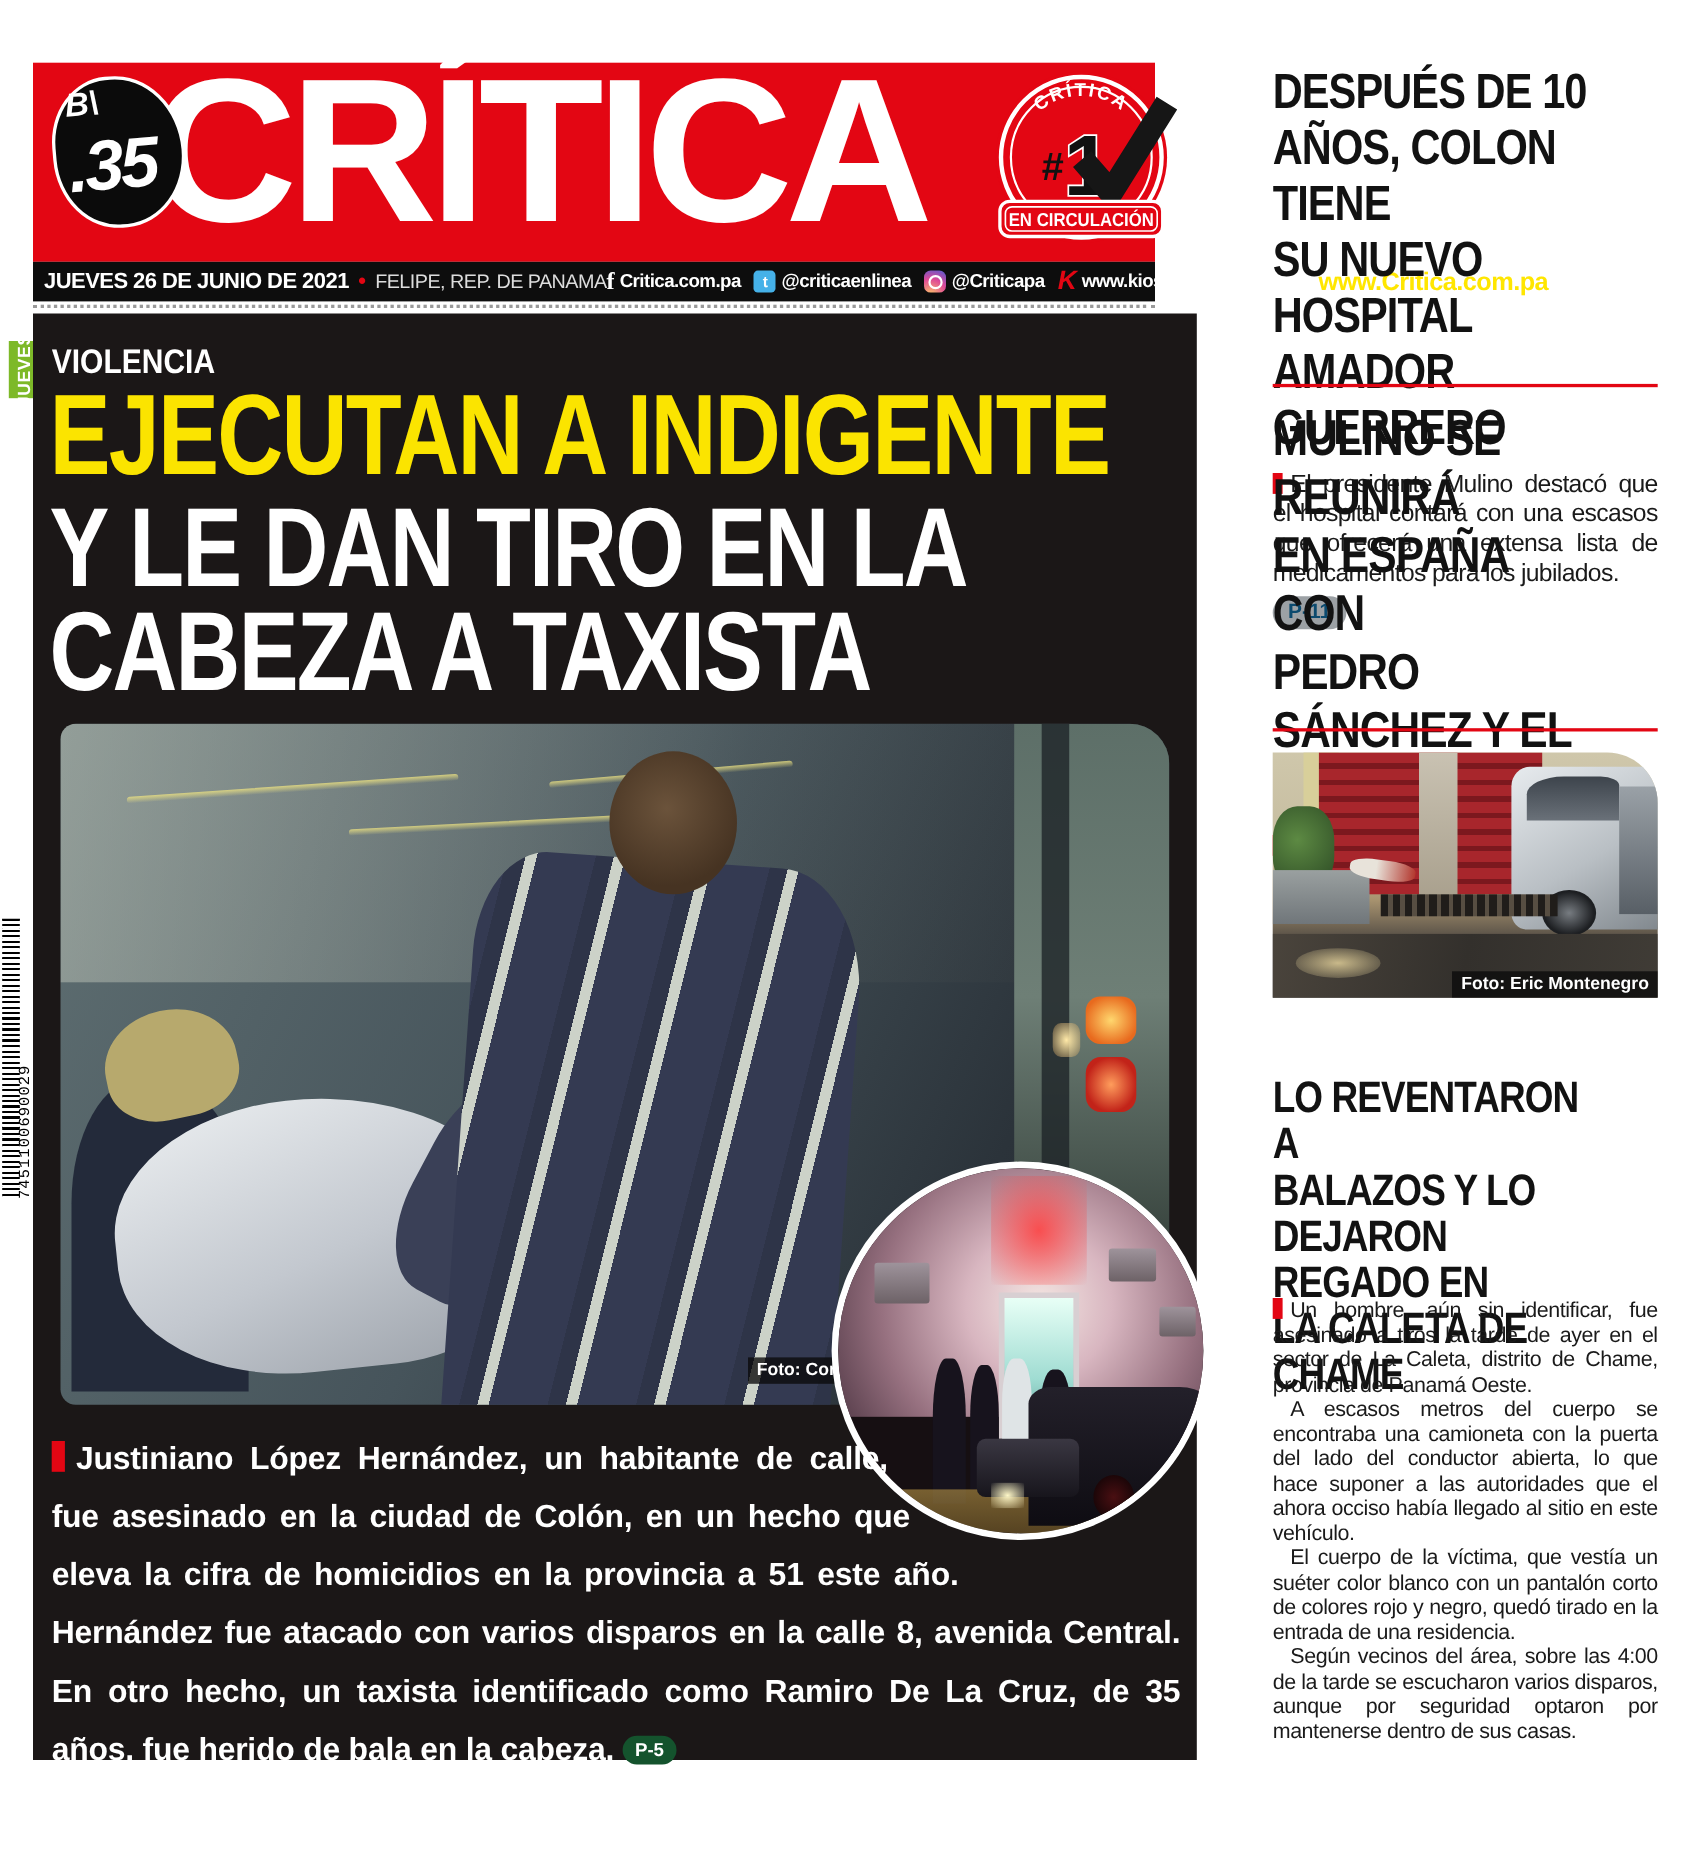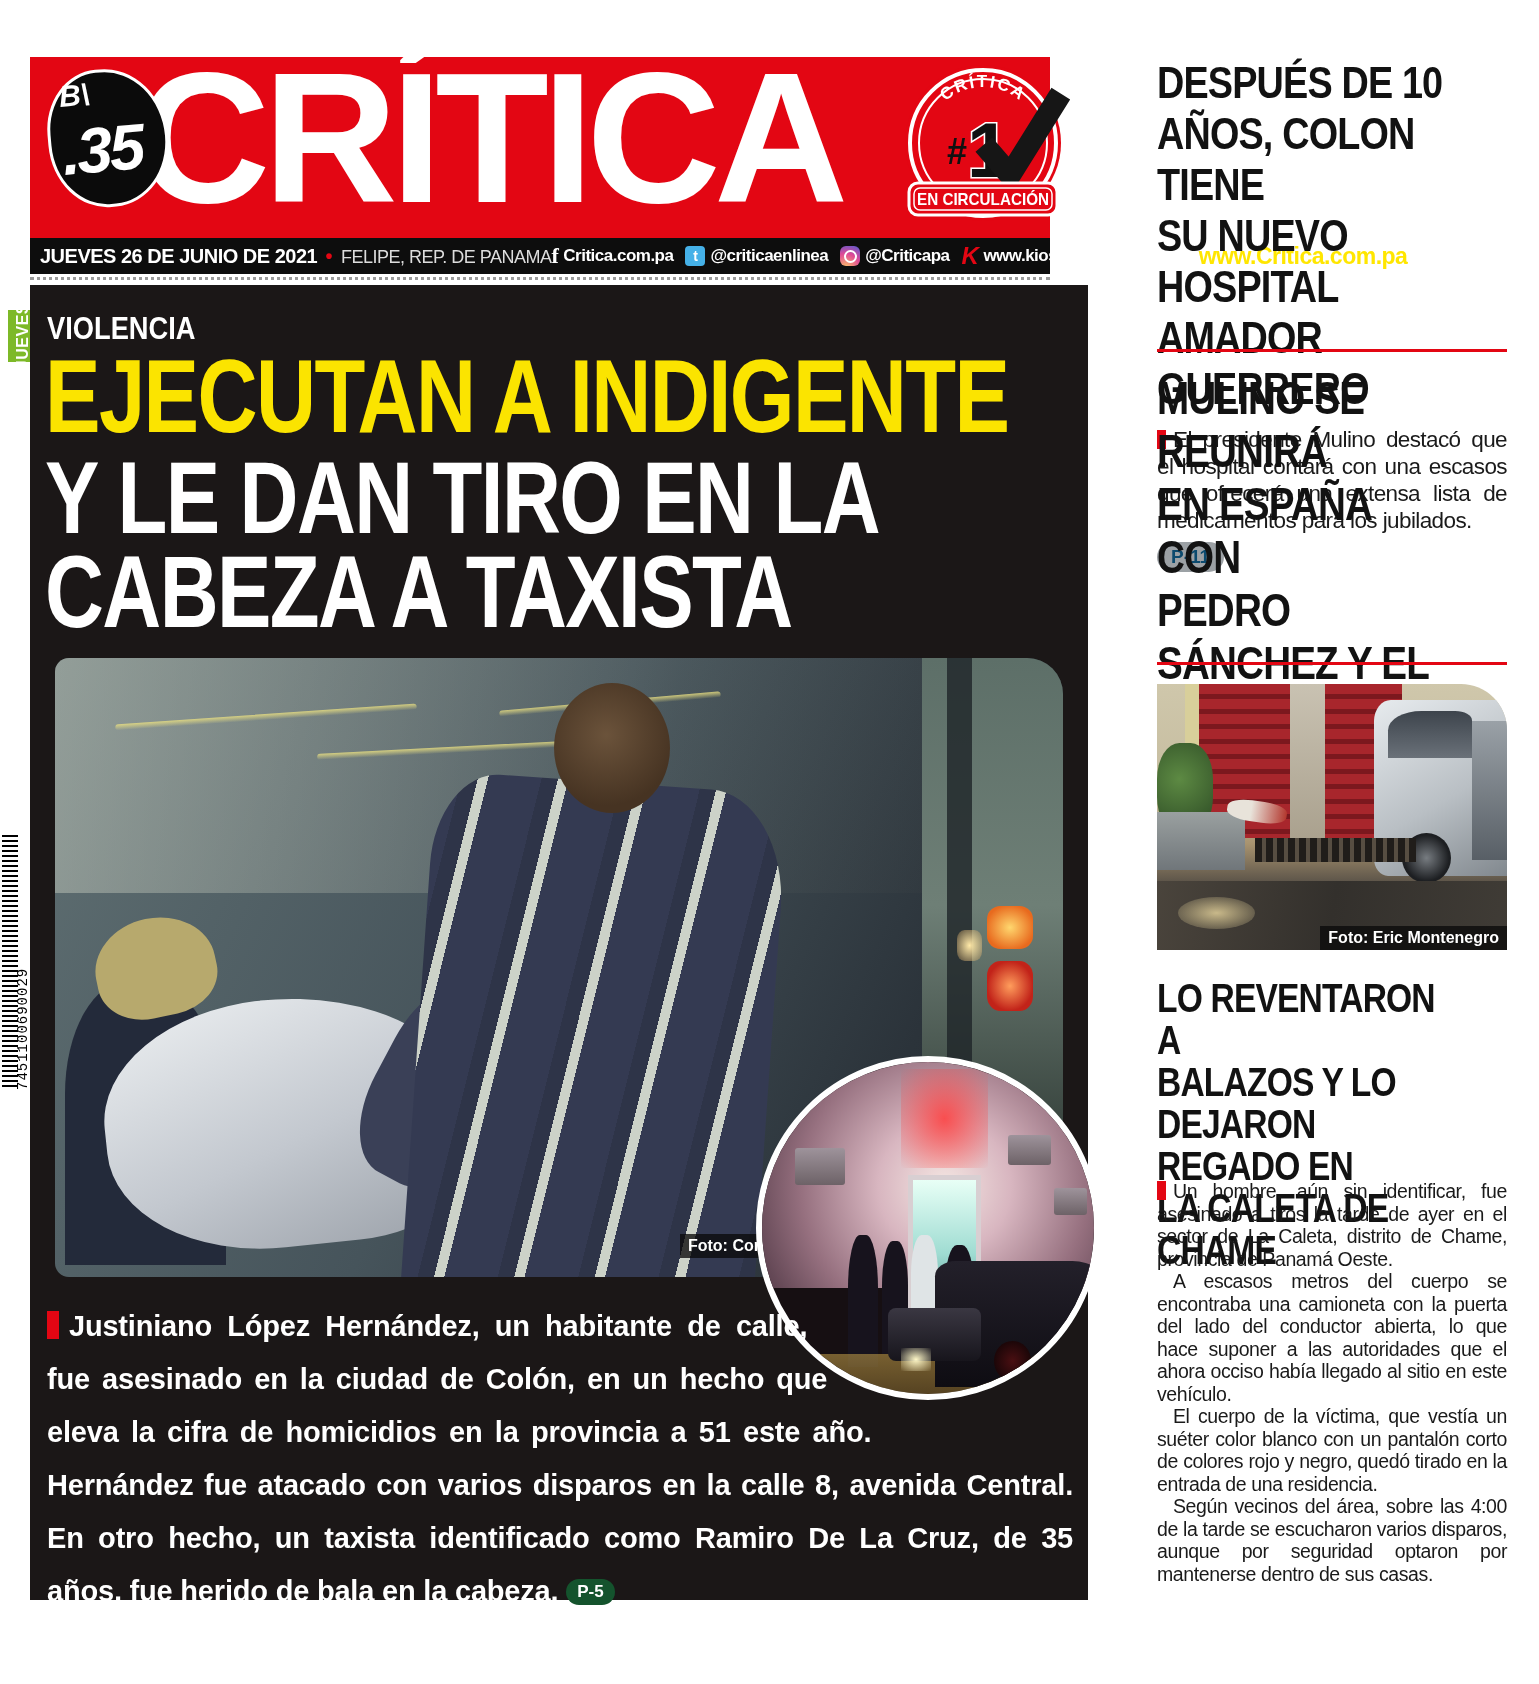--- a/index.html
+++ b/index.html
@@ -121,21 +121,21 @@
   .story{position:absolute;left:0;width:350px;}
   .st1{top:2px;}
   .rbody{color:#1a1a1a;font-size:22.5px;line-height:27px;text-align:justify;letter-spacing:-0.6px;margin-top:12px;}
   .rbody p{margin:0;}
   .tick-sm{display:inline-block;width:9px;height:19px;background:#e30613;margin-right:7px;vertical-align:-2px;}
   .pill-lg{display:inline-block;background:#9ca1a5;color:#0c4a6e;font-weight:bold;border-radius:16px;
            padding:2px 14px;font-size:19px;line-height:26px;}
   .rule-red{position:absolute;left:0;width:350px;height:3px;background:#e30613;}
   .r1{top:294px;} .r2{top:607px;}
   .st2{top:317px;}
-  .rphoto{position:absolute;left:0;top:629px;width:350px;height:266px;overflow:hidden;border-radius:0 46px 0 0;
+  .rphoto{position:absolute;left:0;top:629px;width:350px;height:223px;overflow:hidden;border-radius:0 46px 0 0;
           background:linear-gradient(#cfc7ab 0%,#c4bb9e 45%,#a8936f 60%,#4a4540 78%,#38342f 100%);}
   .rp-wall{position:absolute;left:12%;top:0;width:58%;height:58%;
            background:repeating-linear-gradient(to bottom,#a8262c 0 10px,#7c181e 10px 15px);}
   .rp-col{position:absolute;left:38%;top:0;width:10%;height:62%;background:linear-gradient(#c9c2b2,#a89f8c);}
   .rp-yellow{position:absolute;left:8%;top:0;width:9%;height:55%;background:#d8cf9a;}
   .rp-plant{position:absolute;left:0;top:22%;width:16%;height:34%;background:radial-gradient(circle at 40% 40%,#5d8a43,#35562a 75%);border-radius:40%;}
   .rp-planter{position:absolute;left:0;top:48%;width:25%;height:22%;background:linear-gradient(#9aa0a0,#70767a);}
   .rp-suv{position:absolute;left:62%;top:6%;width:40%;height:66%;background:linear-gradient(150deg,#e7ebee,#b9bfc4 55%,#7f868c);border-radius:12% 0 0 10%;}
   .rp-win{position:absolute;left:66%;top:10%;width:24%;height:18%;background:linear-gradient(#3d444c,#6a7179);border-radius:40% 20% 0 0;}
   .rp-wheel{position:absolute;left:70%;top:56%;width:14%;height:19%;background:radial-gradient(#777c81,#1d1f22 65%);border-radius:50%;}

